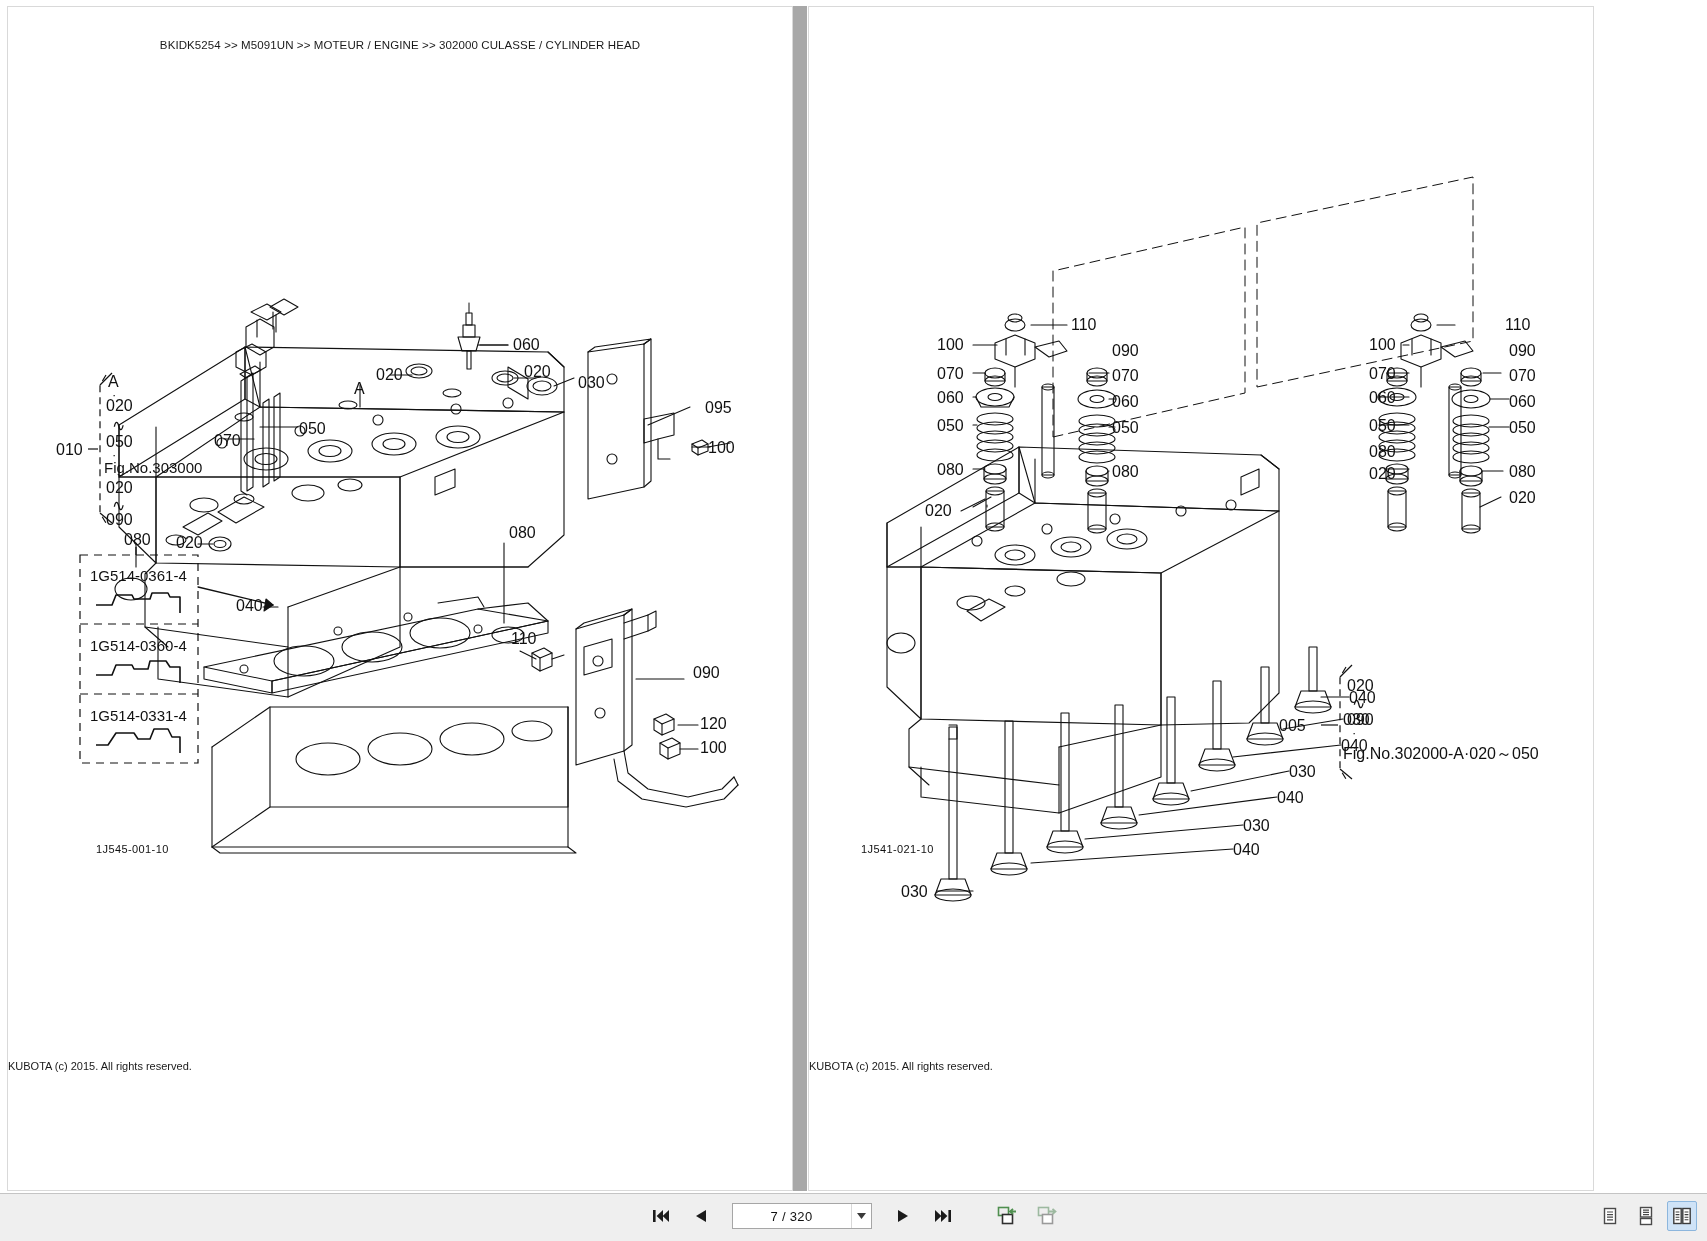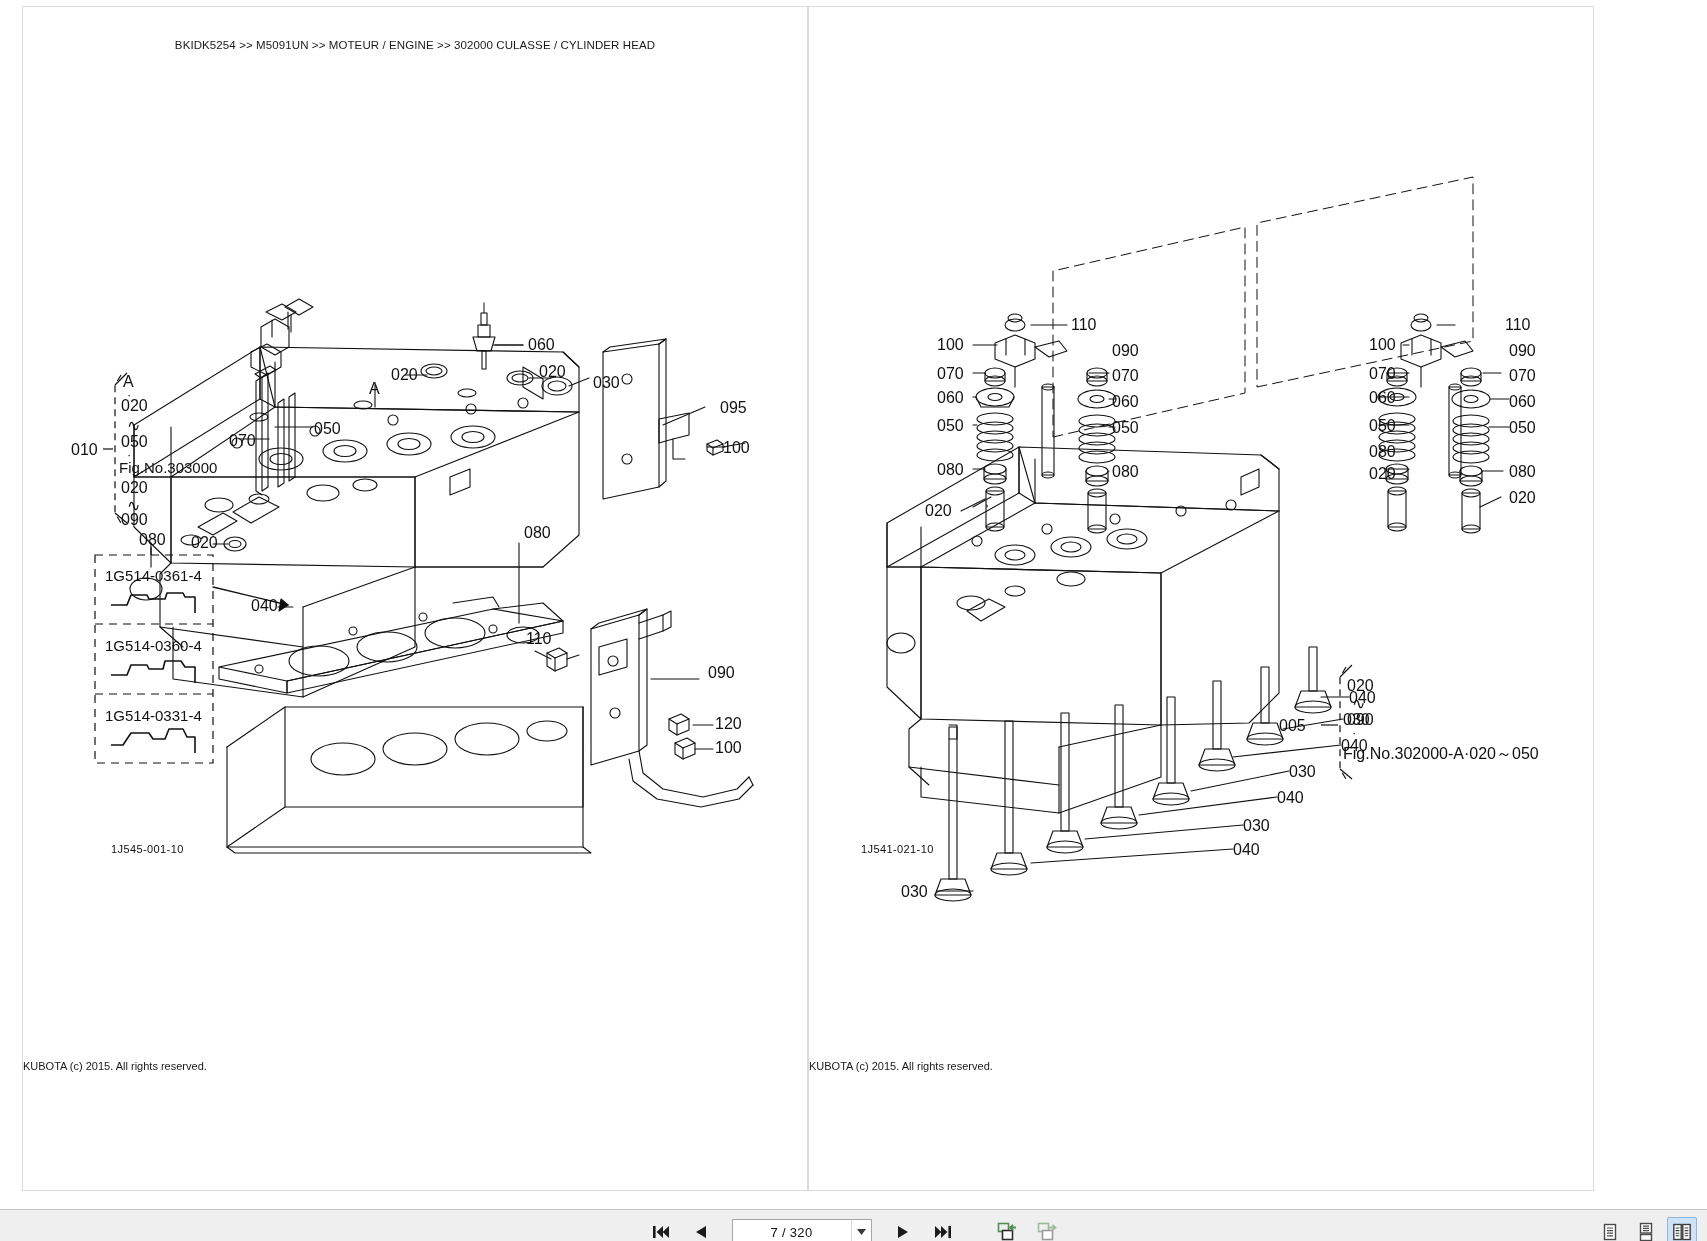--- a/index.html
+++ b/index.html
@@ -16,21 +16,21 @@
     position: absolute; left: 0; top: 0;
     width: 1707px; height: 1197px;
     background: #ffffff;
   }
   .page {
     position: absolute; top: 6px;
     width: 786px; height: 1185px;
     background: #ffffff;
     border: 1px solid #d9d9d9;
   }
-  .page.left  { left: 22px; }
+  .page.left  { left: 7px; }
   .page.right { left: 808px; }
   .gutter {
     position: absolute; left: 793px; top: 6px;
     width: 14px; height: 1185px;
     background: #a8a8a8;
   }
   .page-shadow-l { position:absolute; left:0; top:6px; width:6px; height:1185px; background:#ffffff; }
   .page-shadow-r { position:absolute; right:0; top:6px; width:7px; height:1185px; background:#ffffff; }
 
   .page-header {
@@ -50,21 +50,21 @@
   }
 
   .canvas { position: absolute; left: 0; top: 0; width: 786px; height: 1185px; }
   .canvas svg { display: block; width: 786px; height: 1185px; }
 
   
 
   
   .toolbar {
     position: absolute; left: 0; bottom: 0;
-    width: 1707px; height: 32px;
+    width: 1707px; height: 48px;
     background: #efefef;
     border-top: 1px solid #c4c4c4;
     display: flex; align-items: center;
   }
   .tb-center {
     position: absolute; left: 0; right: 0; top: 0; height: 44px;
     display: flex; align-items: center; justify-content: center; gap: 10px;
   }
   .tb-right {
     position: absolute; right: 10px; top: 0; height: 44px;

